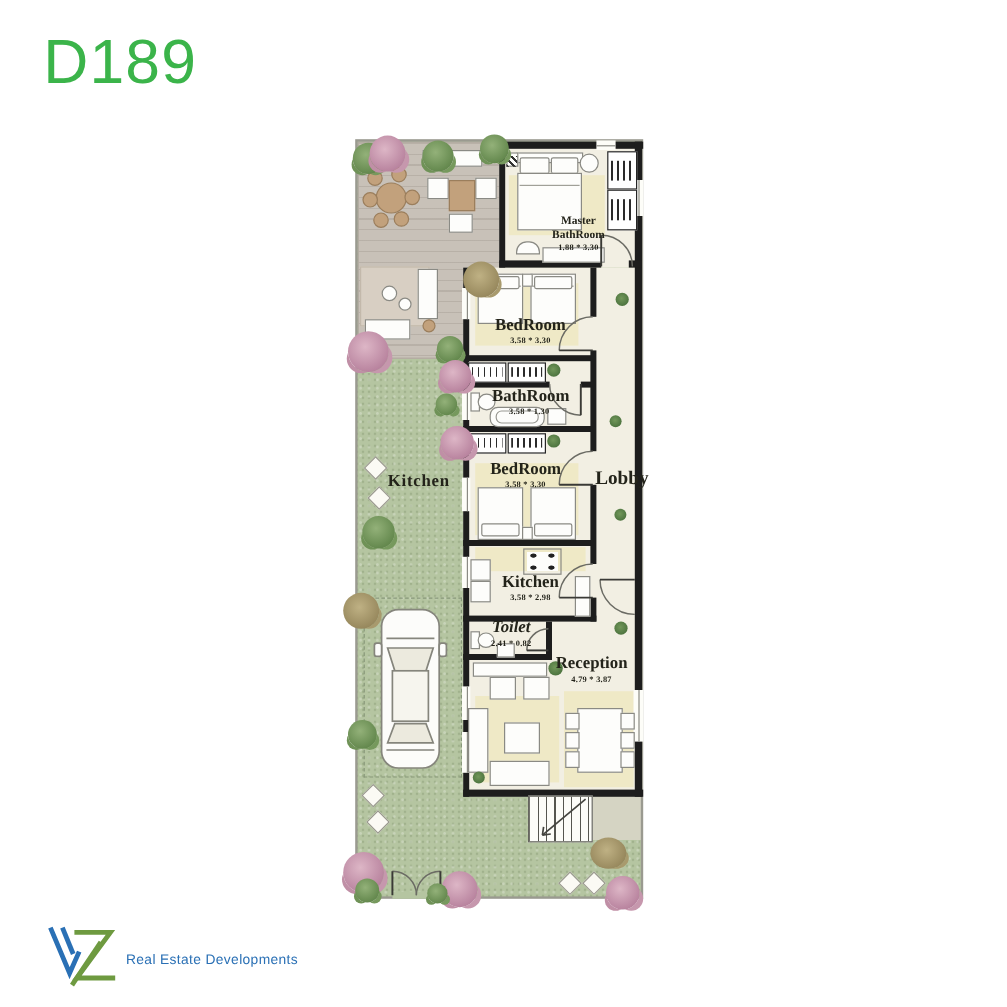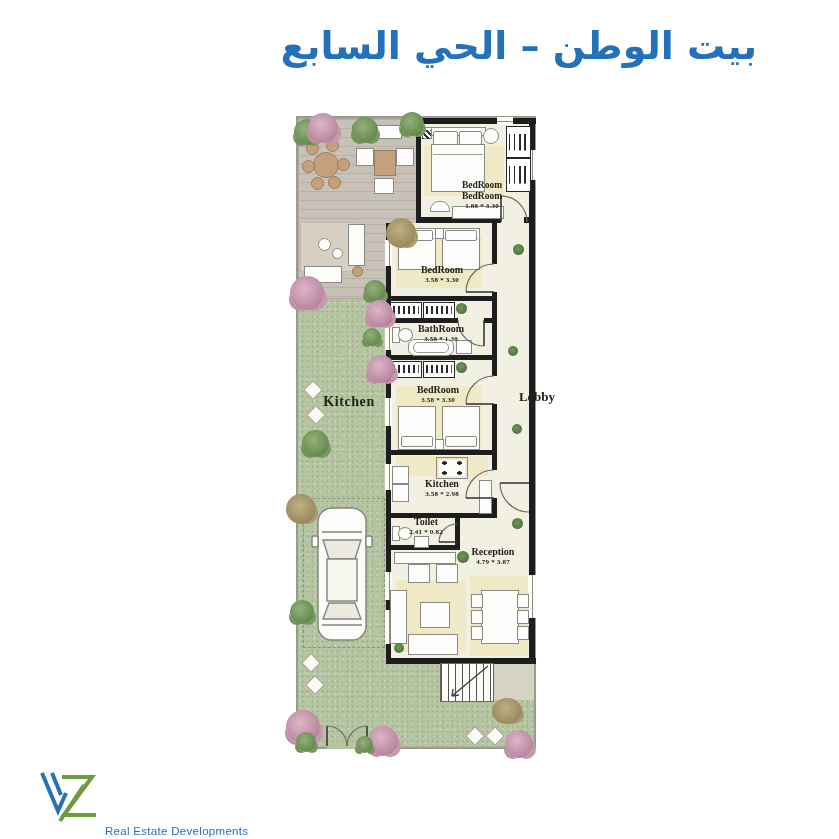--- a/index.html
+++ b/index.html
@@ -51,38 +51,38 @@
   .stove-burners{background-image:radial-gradient(#222 2.2px,transparent 3px),
     radial-gradient(#222 2.2px,transparent 3px),radial-gradient(#222 2.2px,transparent 3px),
     radial-gradient(#222 2.2px,transparent 3px);
     background-size:50% 50%;background-position:0 0,100% 0,0 100%,100% 100%;background-repeat:no-repeat;}
   .stairs{background:#fcfcf8;border:1px solid #66665f;z-index:9;
      background-image:repeating-linear-gradient(90deg,#55554f 0 1px,transparent 1px 7px);}
   .overlay{position:absolute;left:0;top:0;z-index:11;pointer-events:none;}
   
   .lbl{position:absolute;z-index:30;text-align:center;color:#23231a;
        font-family:"Liberation Serif",serif;font-weight:bold;line-height:1.15;}
-  .lbl .nm{display:block;font-size:10px;}
+  .lbl .nm{display:block;font-size:14px;}
   .lbl .dm{display:block;font-size:7px;font-weight:600;letter-spacing:.2px;}
   .lbl.big{font-size:14px;letter-spacing:.6px;}
   
   .logo-mark{position:absolute;left:40px;top:769px;z-index:30;}
   .brand{position:absolute;left:104px;top:771px;z-index:30;font-weight:bold;font-size:26px;
          letter-spacing:.5px;font-family:"Liberation Sans",sans-serif;line-height:1;}
   .brand .b1{color:#2a70b5;}
   .brand .b2{color:#6e9a40;}
-  .tagline{position:absolute;left:105px;top:825px;z-index:30;color:#2a70b5;font-size:11.5px;
+  .tagline{position:absolute;left:105px;top:794px;z-index:30;color:#2a70b5;font-size:11.5px;
            letter-spacing:.3px;font-family:"Liberation Sans",sans-serif;}
 </style>
 </head>
 <body>
 
 <div class="stage">
 
-  <div class="title-ar">بيت الوطن – الحي السابع</div>
+  <div class="unit-code">D189</div>
 
   <div class="abs garden" style="left:297px;top:117px;width:238px;height:631px;"></div>
   <div class="abs deck" style="left:298px;top:118px;width:118px;height:107px;"></div>
   <div class="abs deck" style="left:298px;top:224px;width:89px;height:74px;border-top:none;"></div>
   <div class="abs floor" style="left:416px;top:118px;width:119px;height:105px;"></div>
   <div class="abs floor" style="left:386px;top:223px;width:149px;height:441px;"></div>
   <div class="abs path" style="left:492px;top:664px;width:43px;height:36px;"></div>
   <div class="abs fence" style="left:296px;top:116px;width:236px;height:629px;"></div>
   <div class="abs gate-gap" style="left:327px;top:743px;width:40px;height:6px;"></div>
   <div class="abs parkdash" style="left:303px;top:498px;width:80px;height:148px;"></div>
@@ -274,45 +274,45 @@
   <div class="abs lounger" style="left:306px;top:383px;"></div>
   <div class="abs lounger" style="left:309px;top:408px;"></div>
   <div class="abs lounger" style="left:304px;top:656px;"></div>
   <div class="abs lounger" style="left:308px;top:678px;"></div>
   <div class="abs lounger" style="left:468px;top:729px;"></div>
   <div class="abs lounger" style="left:488px;top:729px;"></div>
 
   <div class="lbl big" style="left:318px;top:394px;width:62px;">
     <span>Kitchen</span>
   </div>
-  <div class="lbl" style="left:516px;top:390px;width:42px;font-size:13px;">
+  <div class="lbl" style="left:496px;top:390px;width:42px;font-size:16px;">
     <span>Lobby</span>
   </div>
   <div class="lbl" style="left:452px;top:180px;width:60px;">
-    <span class="nm" style="font-size:9.5px;">BedRoom BedRoom</span>
+    <span class="nm" style="font-size:9.5px;">Master BathRoom</span>
     <span class="dm">1.88 * 3.30</span>
   </div>
   <div class="lbl" style="left:408px;top:264px;width:68px;">
     <span class="nm">BedRoom</span>
     <span class="dm">3.58 * 3.30</span>
   </div>
   <div class="lbl" style="left:410px;top:323px;width:62px;">
     <span class="nm">BathRoom</span>
     <span class="dm">3.58 * 1.30</span>
   </div>
   <div class="lbl" style="left:404px;top:384px;width:68px;">
     <span class="nm">BedRoom</span>
     <span class="dm">3.58 * 3.30</span>
   </div>
   <div class="lbl" style="left:410px;top:478px;width:64px;">
     <span class="nm">Kitchen</span>
     <span class="dm">3.58 * 2.98</span>
   </div>
   <div class="lbl" style="left:398px;top:516px;width:56px;">
-    <span class="nm" style="font-size:10px;">Toilet</span>
+    <span class="nm" style="font-size:14px;font-style:italic;">Toilet</span>
     <span class="dm">2.41 * 0.82</span>
   </div>
   <div class="lbl" style="left:460px;top:546px;width:66px;">
     <span class="nm">Reception</span>
     <span class="dm">4.79 * 3.87</span>
   </div>
 
   <svg class="logo-mark" width="58" height="56" viewBox="0 0 58 56">
     <g fill="none" stroke-width="4">
       <path stroke="#2a70b5" d="M2,4 L18,42 L26,24"></path>

